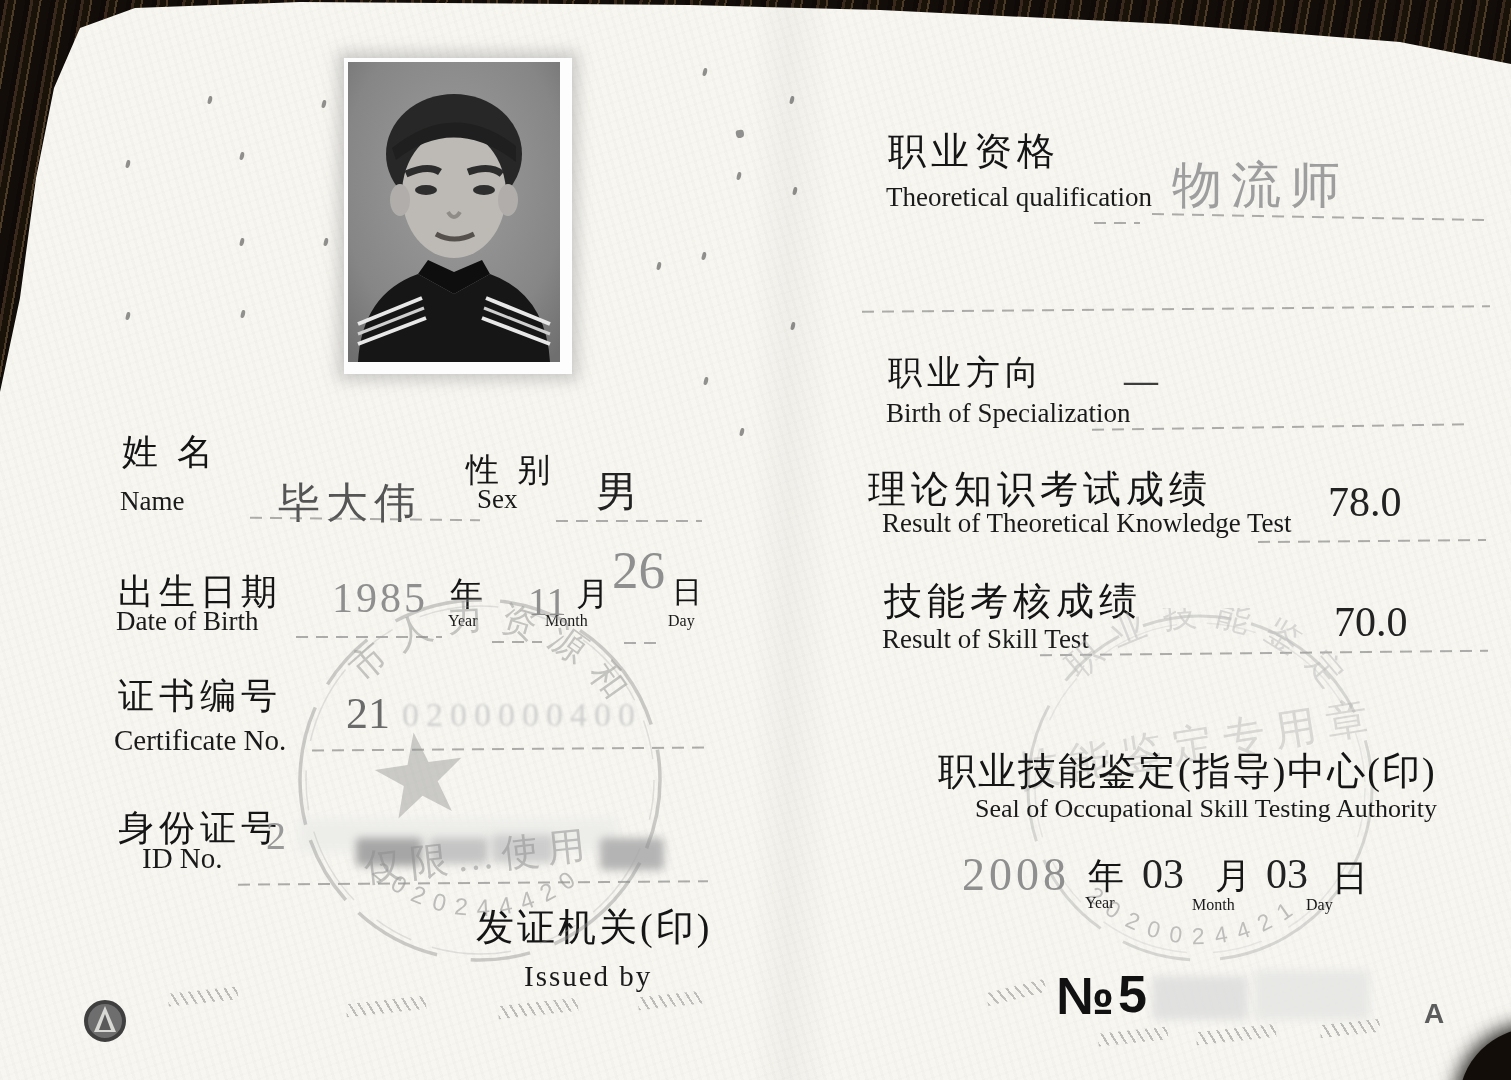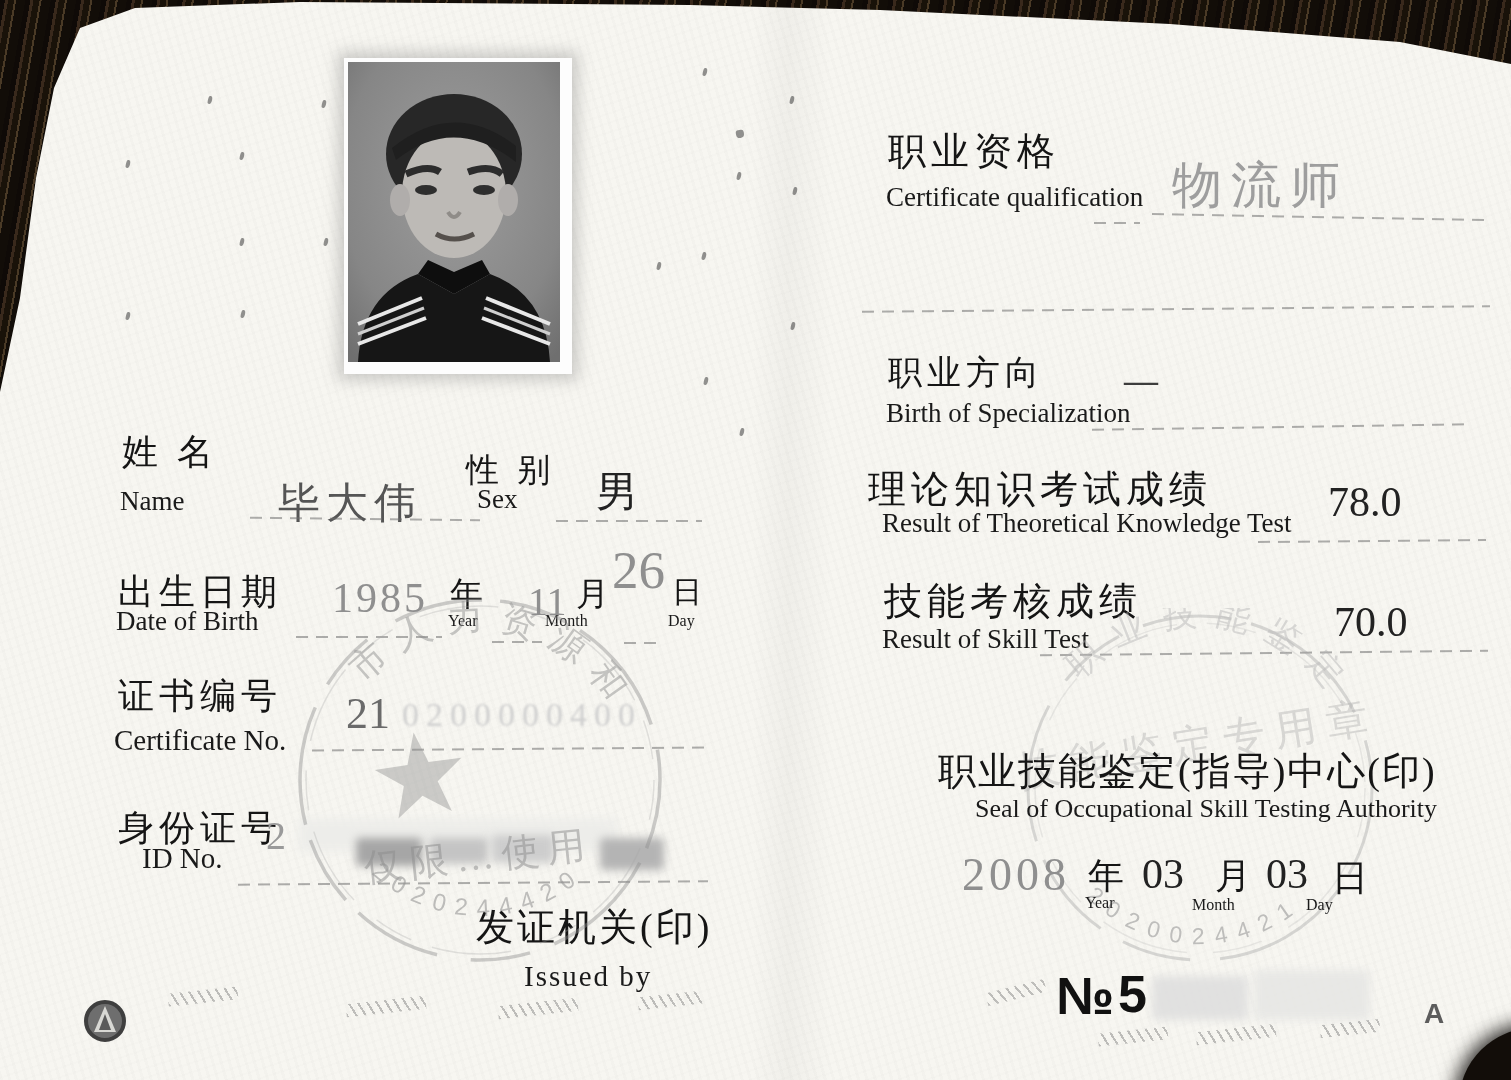--- a/index.html
+++ b/index.html
@@ -143,21 +143,21 @@
     <circle cx="23" cy="23" r="19" fill="#6e6e6e"></circle>
     <circle cx="23" cy="23" r="19" fill="none" stroke="#3f3f3f" stroke-width="4"></circle>
     <polygon points="23,8 34,34 12,34" fill="#d8d8d4"></polygon>
     <polygon points="23,16 29,32 17,32" fill="#5a5a5a"></polygon>
   </svg>
 </div>
 
 <div>
 
   <span class="abs zh" style="left:888px;top:126px;font-size:38px">职业资格</span>
-  <span class="abs en" style="left:886px;top:182px">Certificate qualification</span>
+  <span class="abs en" style="left:886px;top:182px">Theoretical qualification</span>
   <span class="abs" style="left:1172px;top:152px;font-size:50px;color:#9e9e9e;letter-spacing:9px;filter:blur(.5px)">物流师</span>
   <div class="line" style="left:1094px;top:222px;width:46px"></div>
   <div class="line" style="left:1152px;top:216px;width:332px;transform:rotate(1deg)"></div>
 
   <div class="line" style="left:862px;top:308px;width:628px;transform:rotate(-.5deg)"></div>
 
   <span class="abs zh" style="left:888px;top:350px;font-size:34px">职业方向</span>
   <span class="abs en" style="left:886px;top:398px">Birth of Specialization</span>
   <span class="abs" style="left:1124px;top:362px;font-size:34px;color:#3d3d3d;font-weight:bold">—</span>
   <div class="line" style="left:1092px;top:426px;width:378px;transform:rotate(-.8deg)"></div>

